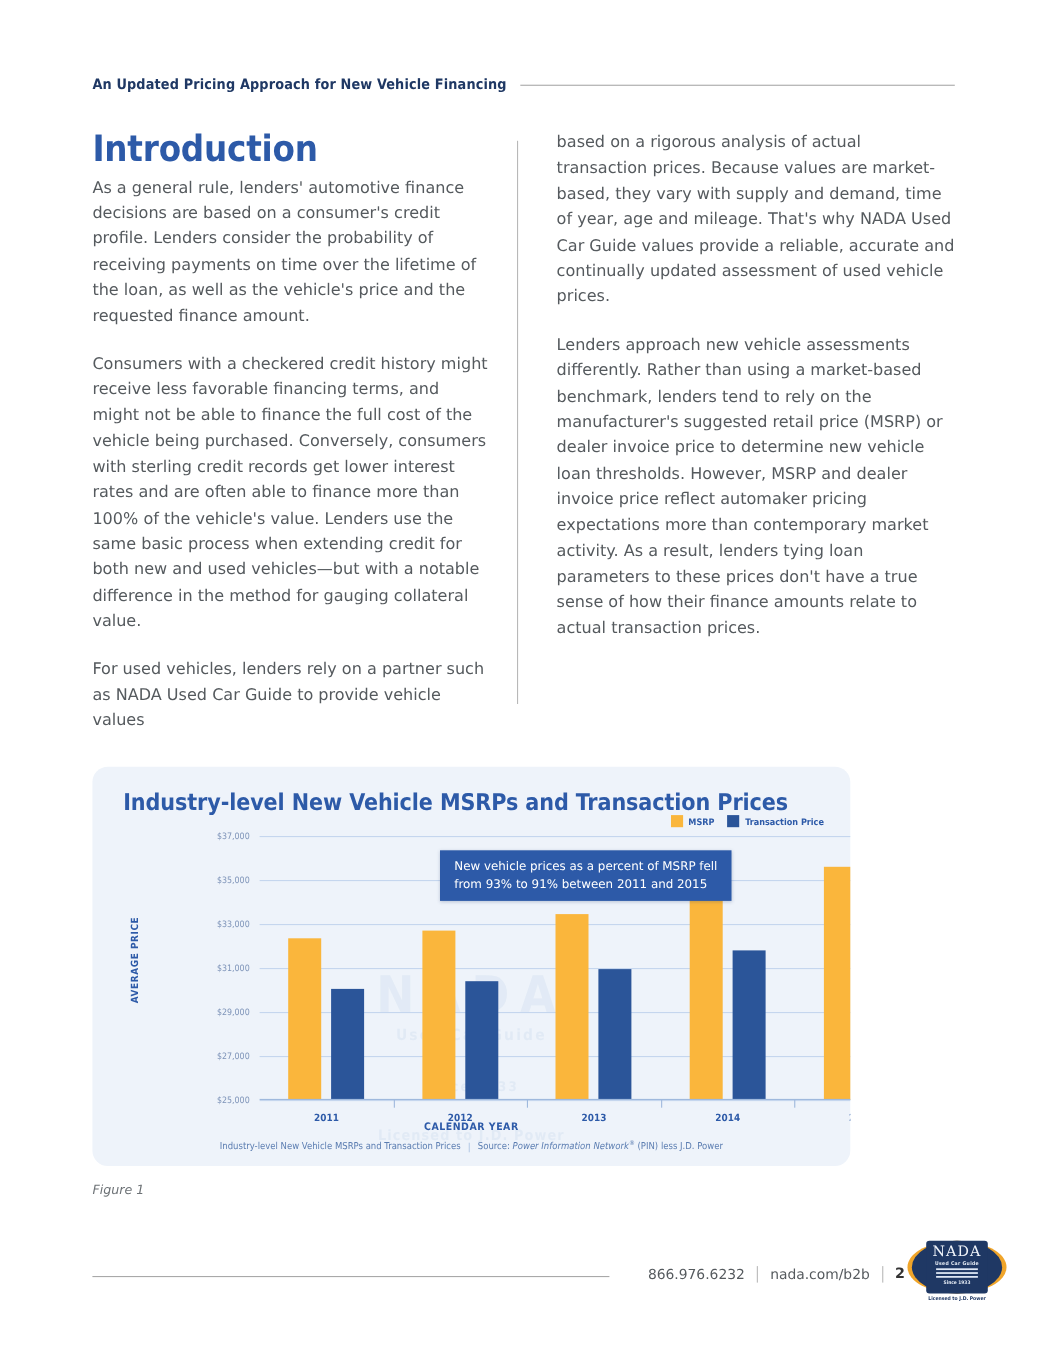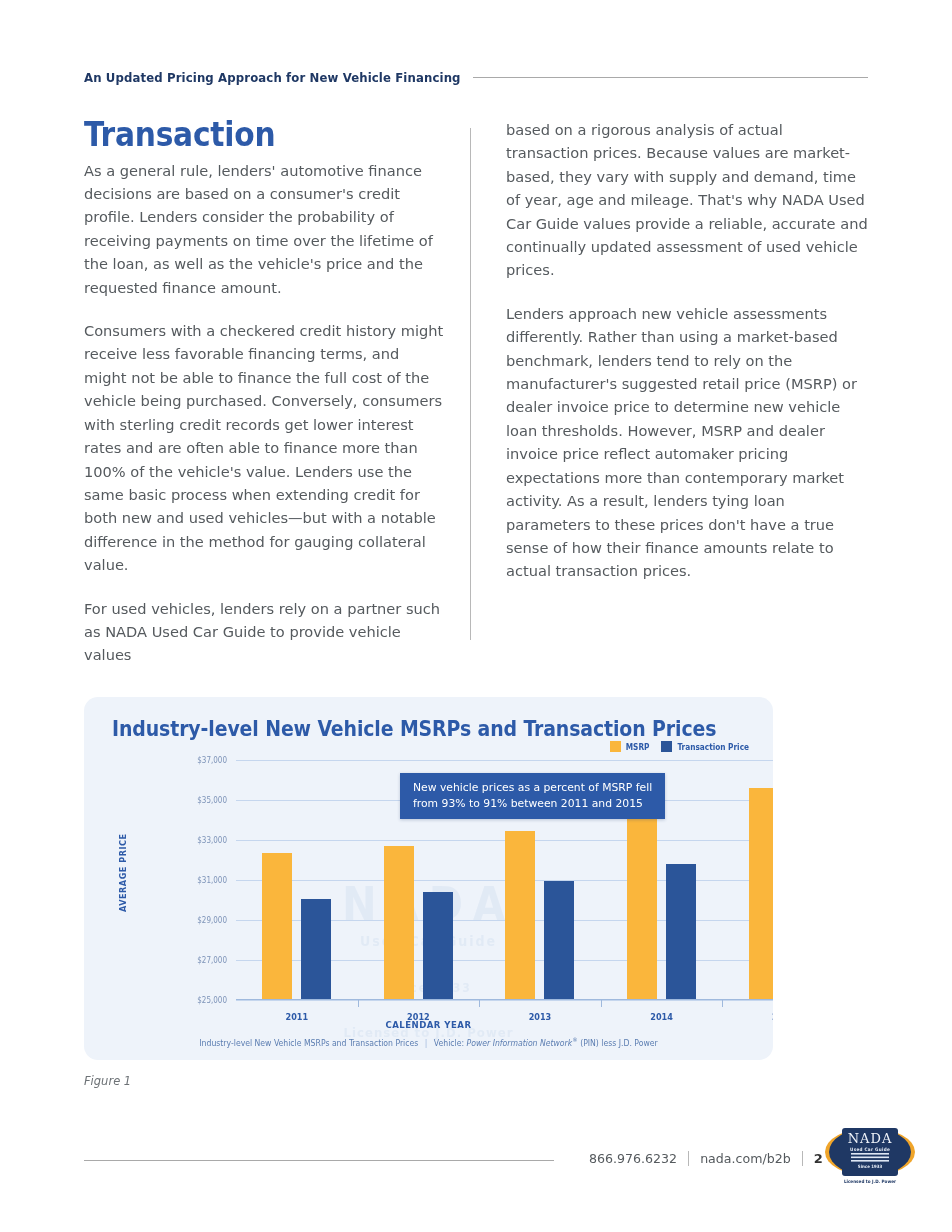--- a/index.html
+++ b/index.html
@@ -156,21 +156,21 @@
 
 <div class="page">
 
   <div class="runhead">
     <span class="runhead-title">An Updated Pricing Approach for New Vehicle Financing</span>
     <span class="runhead-rule"></span>
   </div>
 
   <div class="cols">
     <div class="col col-left">
-      <h1 class="section-title">Transaction</h1>
+      <h1 class="section-title">Introduction</h1>
       <p class="body">As a general rule, lenders' automotive finance decisions are based on a consumer's credit profile. Lenders consider the probability of receiving payments on time over the lifetime of the loan, as well as the vehicle's price and the requested finance amount.</p>
       <p class="body">Consumers with a checkered credit history might receive less favorable financing terms, and might not be able to finance the full cost of the vehicle being purchased. Conversely, consumers with sterling credit records get lower interest rates and are often able to finance more than 100% of the vehicle's value. Lenders use the same basic process when extending credit for both new and used vehicles—but with a notable difference in the method for gauging collateral value.</p>
       <p class="body">For used vehicles, lenders rely on a partner such as NADA Used Car Guide to provide vehicle values</p>
     </div>
     <div class="col-rule"></div>
     <div class="col col-right">
       <p class="body">based on a rigorous analysis of actual transaction prices. Because values are market-based, they vary with supply and demand, time of year, age and mileage. That's why NADA Used Car Guide values provide a reliable, accurate and continually updated assessment of used vehicle prices.</p>
       <p class="body">Lenders approach new vehicle assessments differently. Rather than using a market-based benchmark, lenders tend to rely on the manufacturer's suggested retail price (MSRP) or dealer invoice price to determine new vehicle loan thresholds. However, MSRP and dealer invoice price reflect automaker pricing expectations more than contemporary market activity. As a result, lenders tying loan parameters to these prices don't have a true sense of how their finance amounts relate to actual transaction prices.</p>
     </div>
   </div>
@@ -249,21 +249,21 @@
     <div class="callout">
       <div>New vehicle prices as a percent of MSRP fell</div>
       <div>from 93% to 91% between 2011 and 2015</div>
     </div>
 
     <div class="axis-x-title">CALENDAR YEAR</div>
 
     <div class="source-line">
       <span>Industry-level New Vehicle MSRPs and Transaction Prices</span>
       <span class="sep">|</span>
-      <span>Vehicle:</span>
+      <span>Source:</span>
       <i>Power Information Network</i><span style="font-size:6px;vertical-align:super;">®</span>
       <span>(PIN) less J.D. Power</span>
     </div>
   </div>
 
   <div class="figure-caption">Figure 1</div>
 
   <div class="footer">
     <span class="footer-rule"></span>
     <div class="footer-meta">

